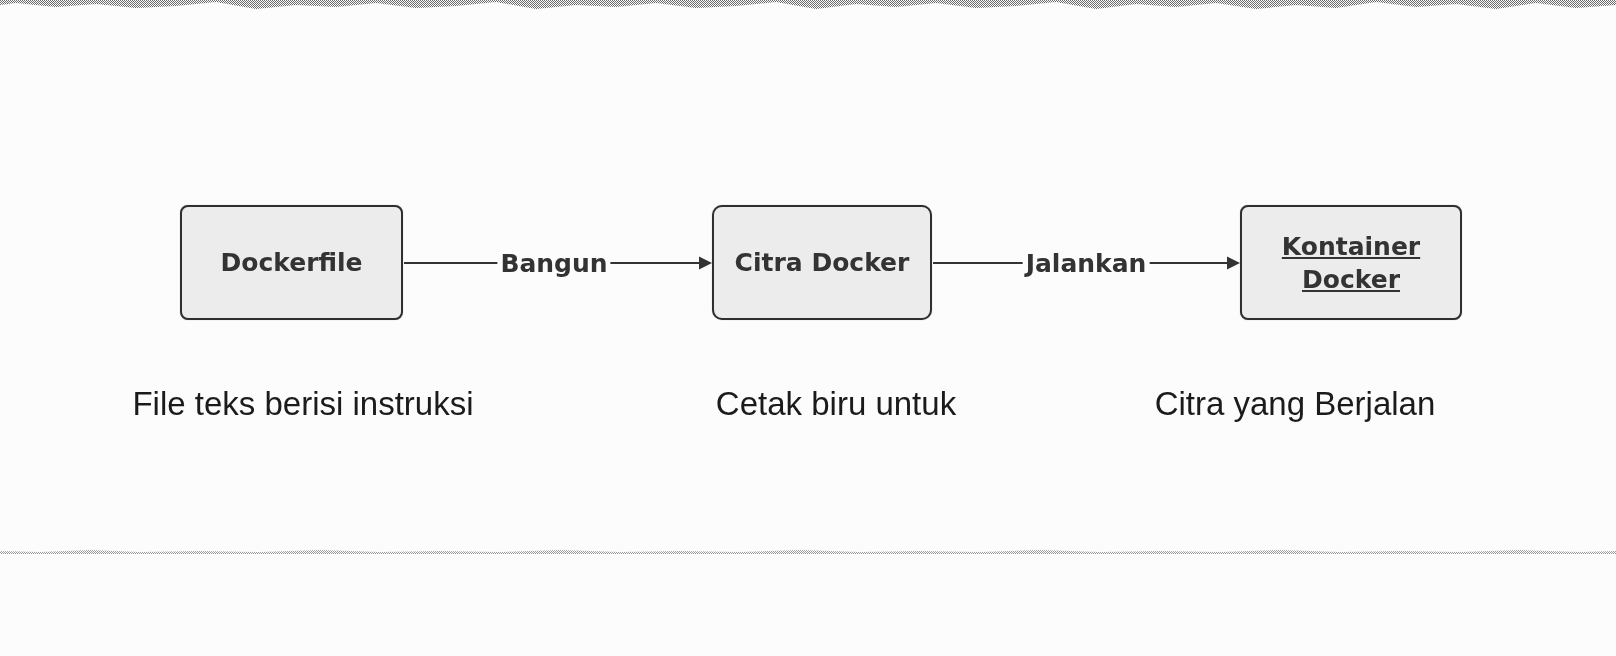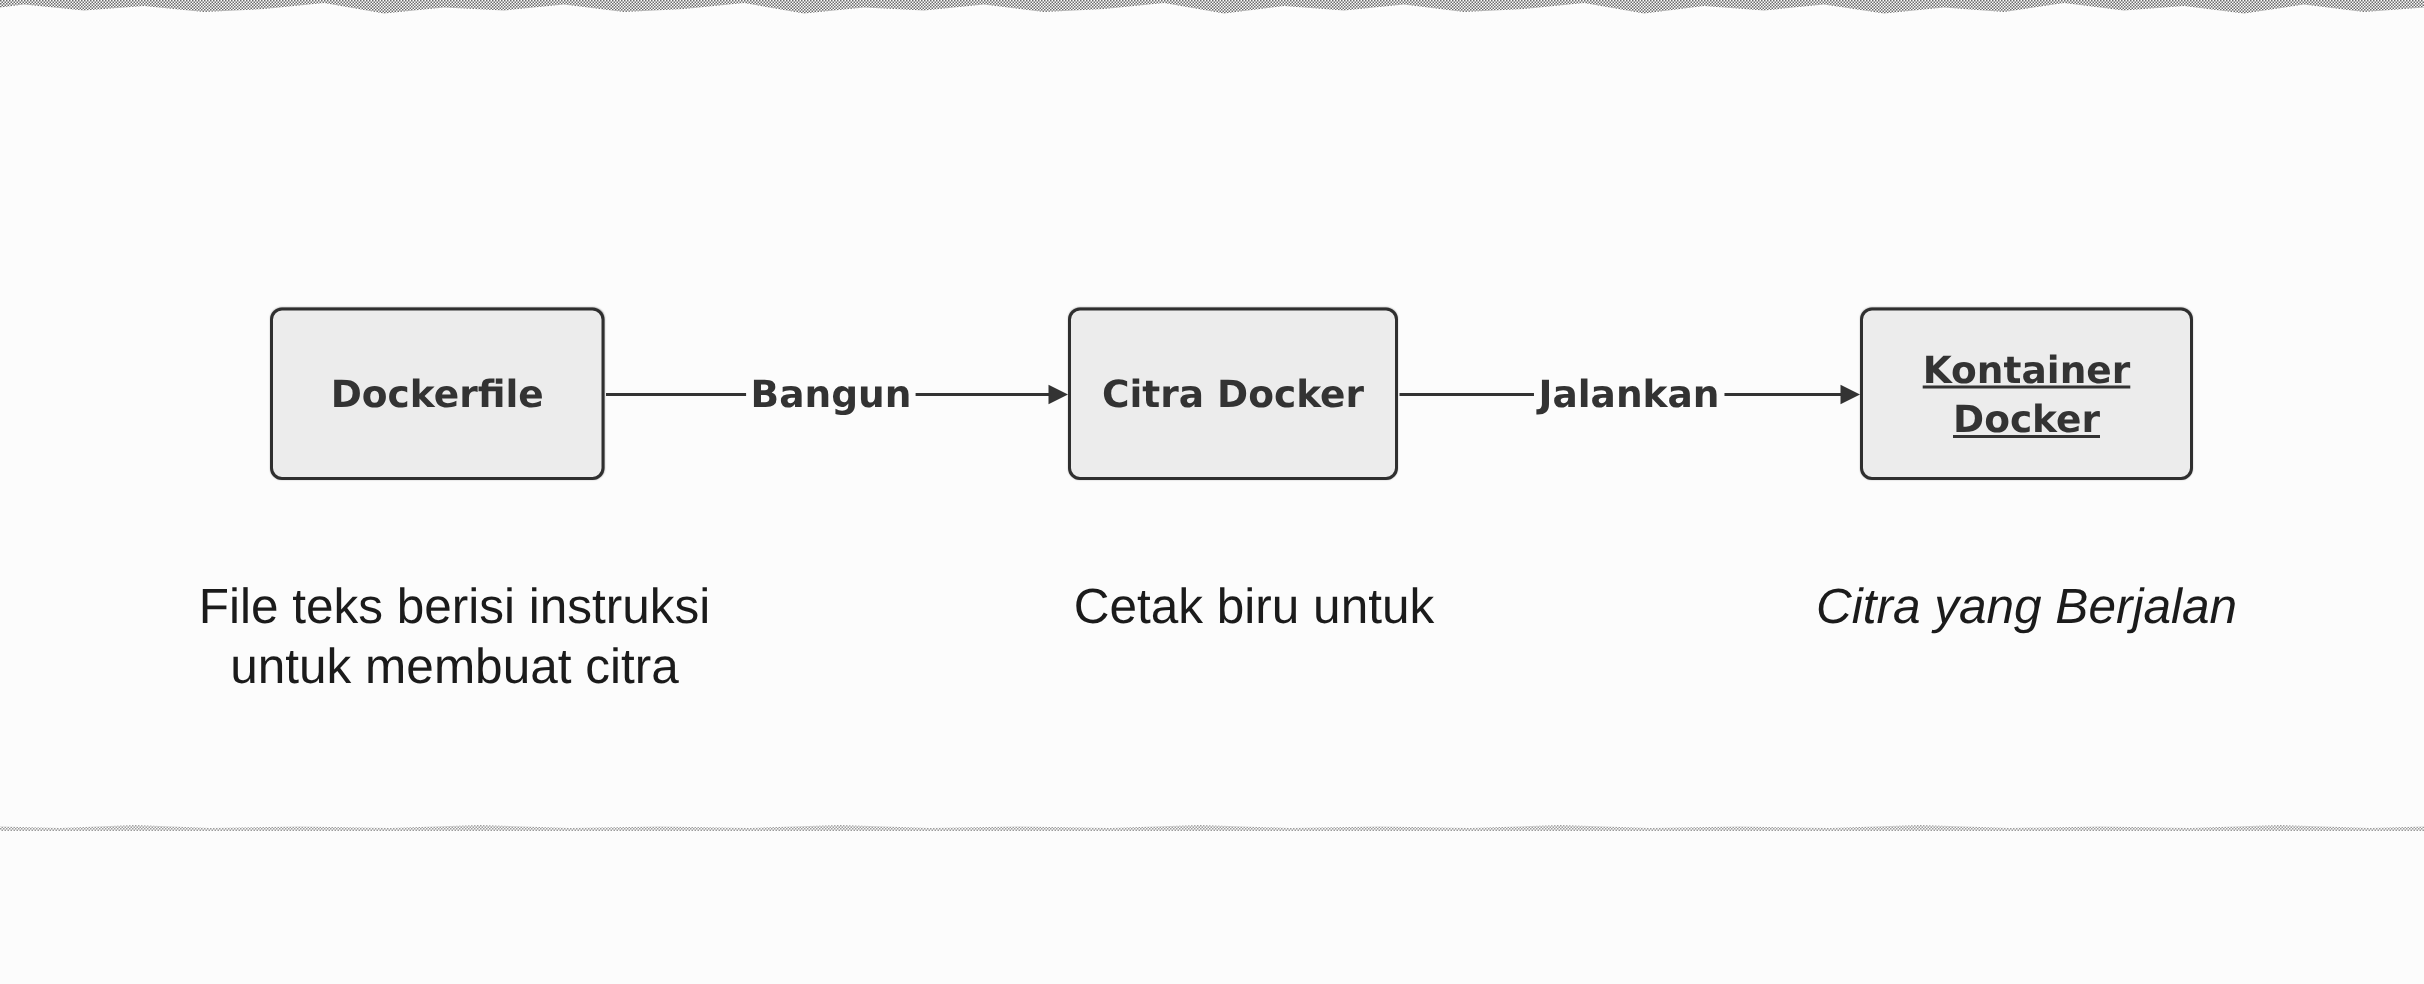--- a/index.html
+++ b/index.html
@@ -27,42 +27,42 @@
     border:2px solid var(--node-border);
     border-radius:8px;
     display:flex;align-items:center;justify-content:center;
     text-align:center;
     color:var(--node-text);
     font-weight:700;font-size:25px;line-height:1.32;
     box-shadow:0 0 1px rgba(0,0,0,.35);
   }
   .node .node-label{padding:0 18px;}
   .node-1{left:180px;width:223px;}
-  .node-2{left:712px;width:220px;}
+  .node-2{left:712px;width:220px;border-radius:10px;}
   .node-3{left:1240px;width:222px;text-decoration:underline;}
   
   .edges{position:absolute;left:0;top:0;width:1616px;height:656px;}
   .edge-label{
     position:absolute;top:263px;transform:translate(-50%,-50%);
     background:var(--bg);padding:0 3px;
     color:var(--node-text);font-weight:700;font-size:25px;white-space:nowrap;text-align:right;
   }
   .edge-label-1{left:554px;}
   .edge-label-2{left:1086px;}
   
   .caption{
     position:absolute;top:384px;transform:translateX(-50%);
     text-align:center;color:var(--caption-text);
     font-family:"Liberation Sans",sans-serif;
     font-size:33px;line-height:40px;font-weight:400;
   }
   .caption span{display:block;white-space:nowrap;}
   .caption-1{left:291px;margin-left:12px;}
   .caption-2{left:836px;}
-  .caption-3{left:1351px;font-style:italic;}
+  .caption-3{left:1295px;}
 </style>
 </head>
 <body>
 
 <div class="canvas">
 
   <svg class="torn torn-top" viewBox="0 0 1616 12" preserveAspectRatio="none" aria-hidden="true">
     <defs>
       <pattern id="dither" width="2" height="2" patternUnits="userSpaceOnUse">
         <rect width="1" height="1" fill="#3a3a3a"></rect>
@@ -95,21 +95,20 @@
   </div>
   <div class="node node-3">
     <span class="node-label">Kontainer Docker</span>
   </div>
 
   <div class="edge-label edge-label-1">Bangun</div>
   <div class="edge-label edge-label-2">Jalankan</div>
 
   <div class="caption caption-1">
     <span>File teks berisi instruksi</span>
-    <span>untuk membuat citra</span>
   </div>
   <div class="caption caption-2">
     <span>Cetak biru untuk</span>
   </div>
   <div class="caption caption-3">
     <span>Citra yang Berjalan</span>
   </div>
 
 </div>
 

